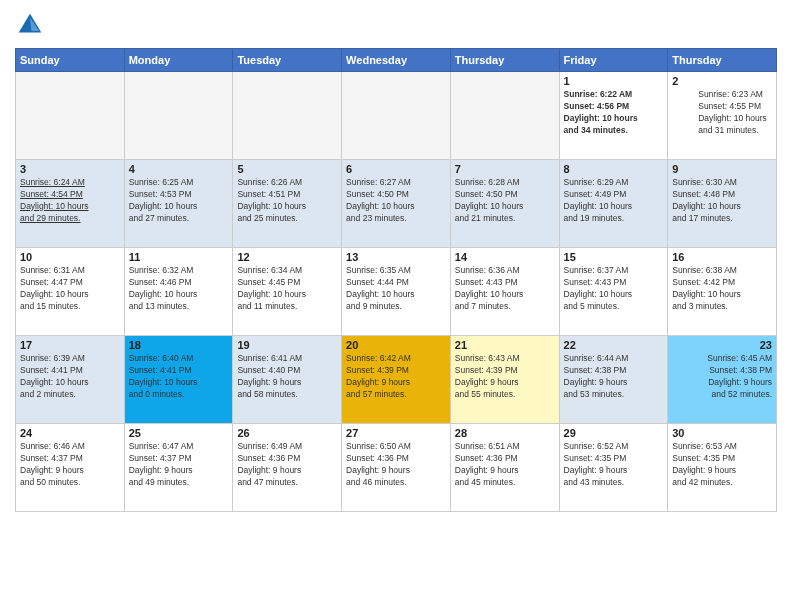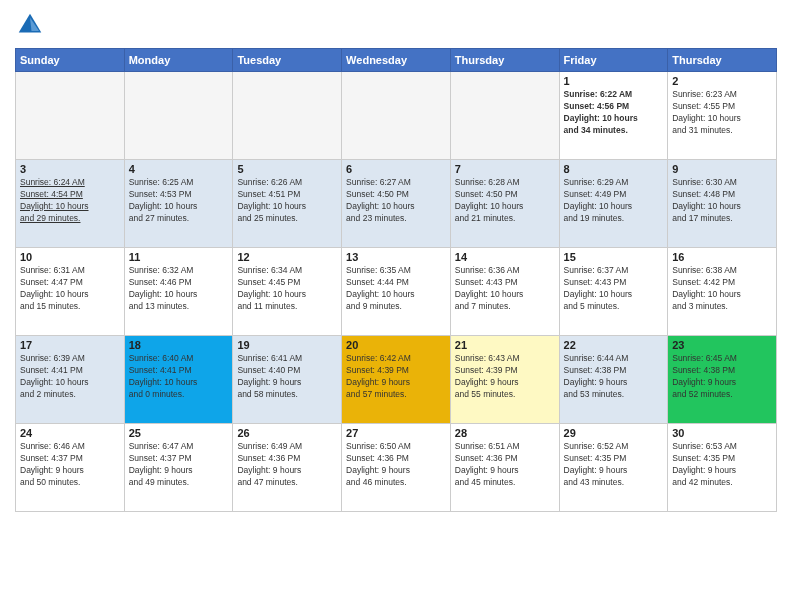--- a/index.html
+++ b/index.html
@@ -133,21 +133,21 @@
           <td class="empty"></td>
           <td>
             <span class="day-num">1</span>
             <div class="day-info" style="white-space: pre-line; font-weight: bold;">Sunrise: 6:22 AM
 Sunset: 4:56 PM
 Daylight: 10 hours
 and 34 minutes.</div>
           </td>
           <td>
             <span class="day-num">2</span>
-            <div class="day-info" style="white-space: pre-line;">Sunrise: 6:23 AM
+            <div class="day-info" style="white-space: pre-line; margin-left: 26px;">Sunrise: 6:23 AM
 Sunset: 4:55 PM
 Daylight: 10 hours
 and 31 minutes.</div>
           </td>
         </tr>
         <tr>
           <td style="background: rgb(220, 230, 241);">
             <span class="day-num">3</span>
             <div class="day-info" style="white-space: pre-line; text-decoration: underline;">Sunrise: 6:24 AM
 Sunset: 4:54 PM
@@ -284,21 +284,21 @@
 Daylight: 9 hours
 and 55 minutes.</div>
           </td>
           <td style="background: rgb(220, 230, 241);">
             <span class="day-num">22</span>
             <div class="day-info" style="white-space: pre-line;">Sunrise: 6:44 AM
 Sunset: 4:38 PM
 Daylight: 9 hours
 and 53 minutes.</div>
           </td>
-          <td style="background: #22c55e;">
+          <td style="background: #7dd3fc; text-align: right;">
             <span class="day-num">23</span>
             <div class="day-info" style="white-space: pre-line;">Sunrise: 6:45 AM
 Sunset: 4:38 PM
 Daylight: 9 hours
 and 52 minutes.</div>
           </td>
         </tr>
         <tr>
           <td>
             <span class="day-num">24</span>

